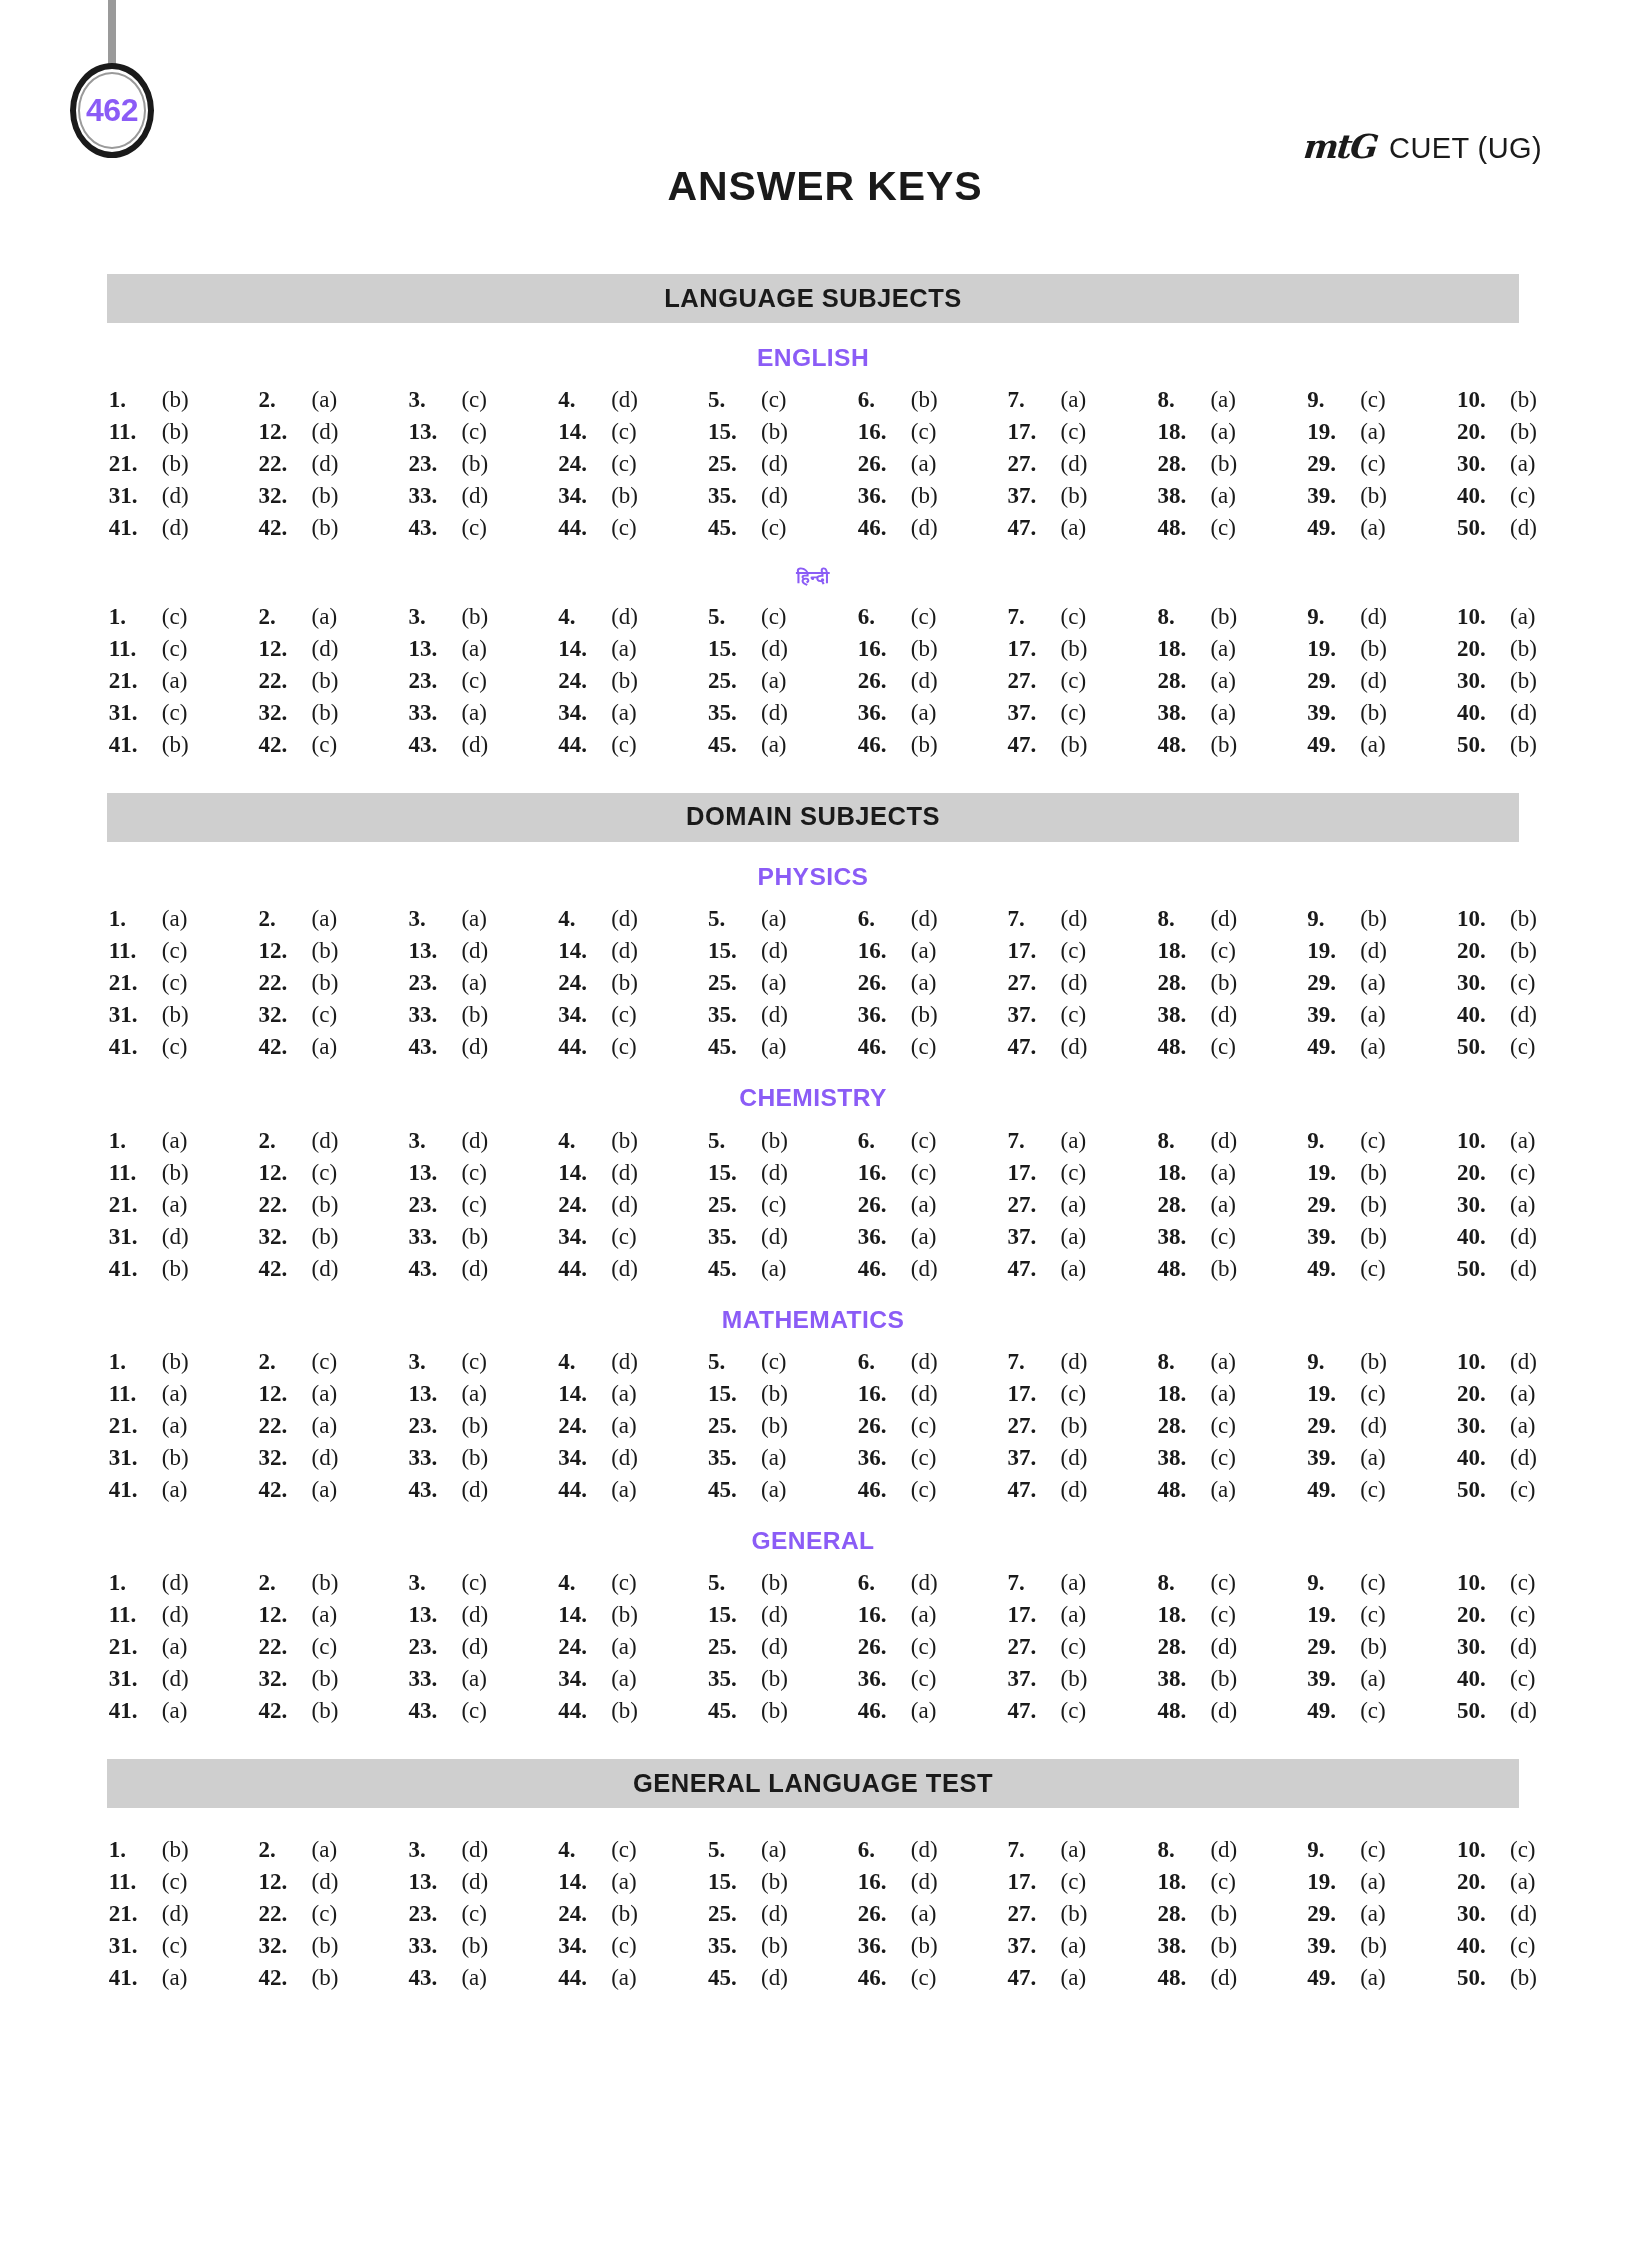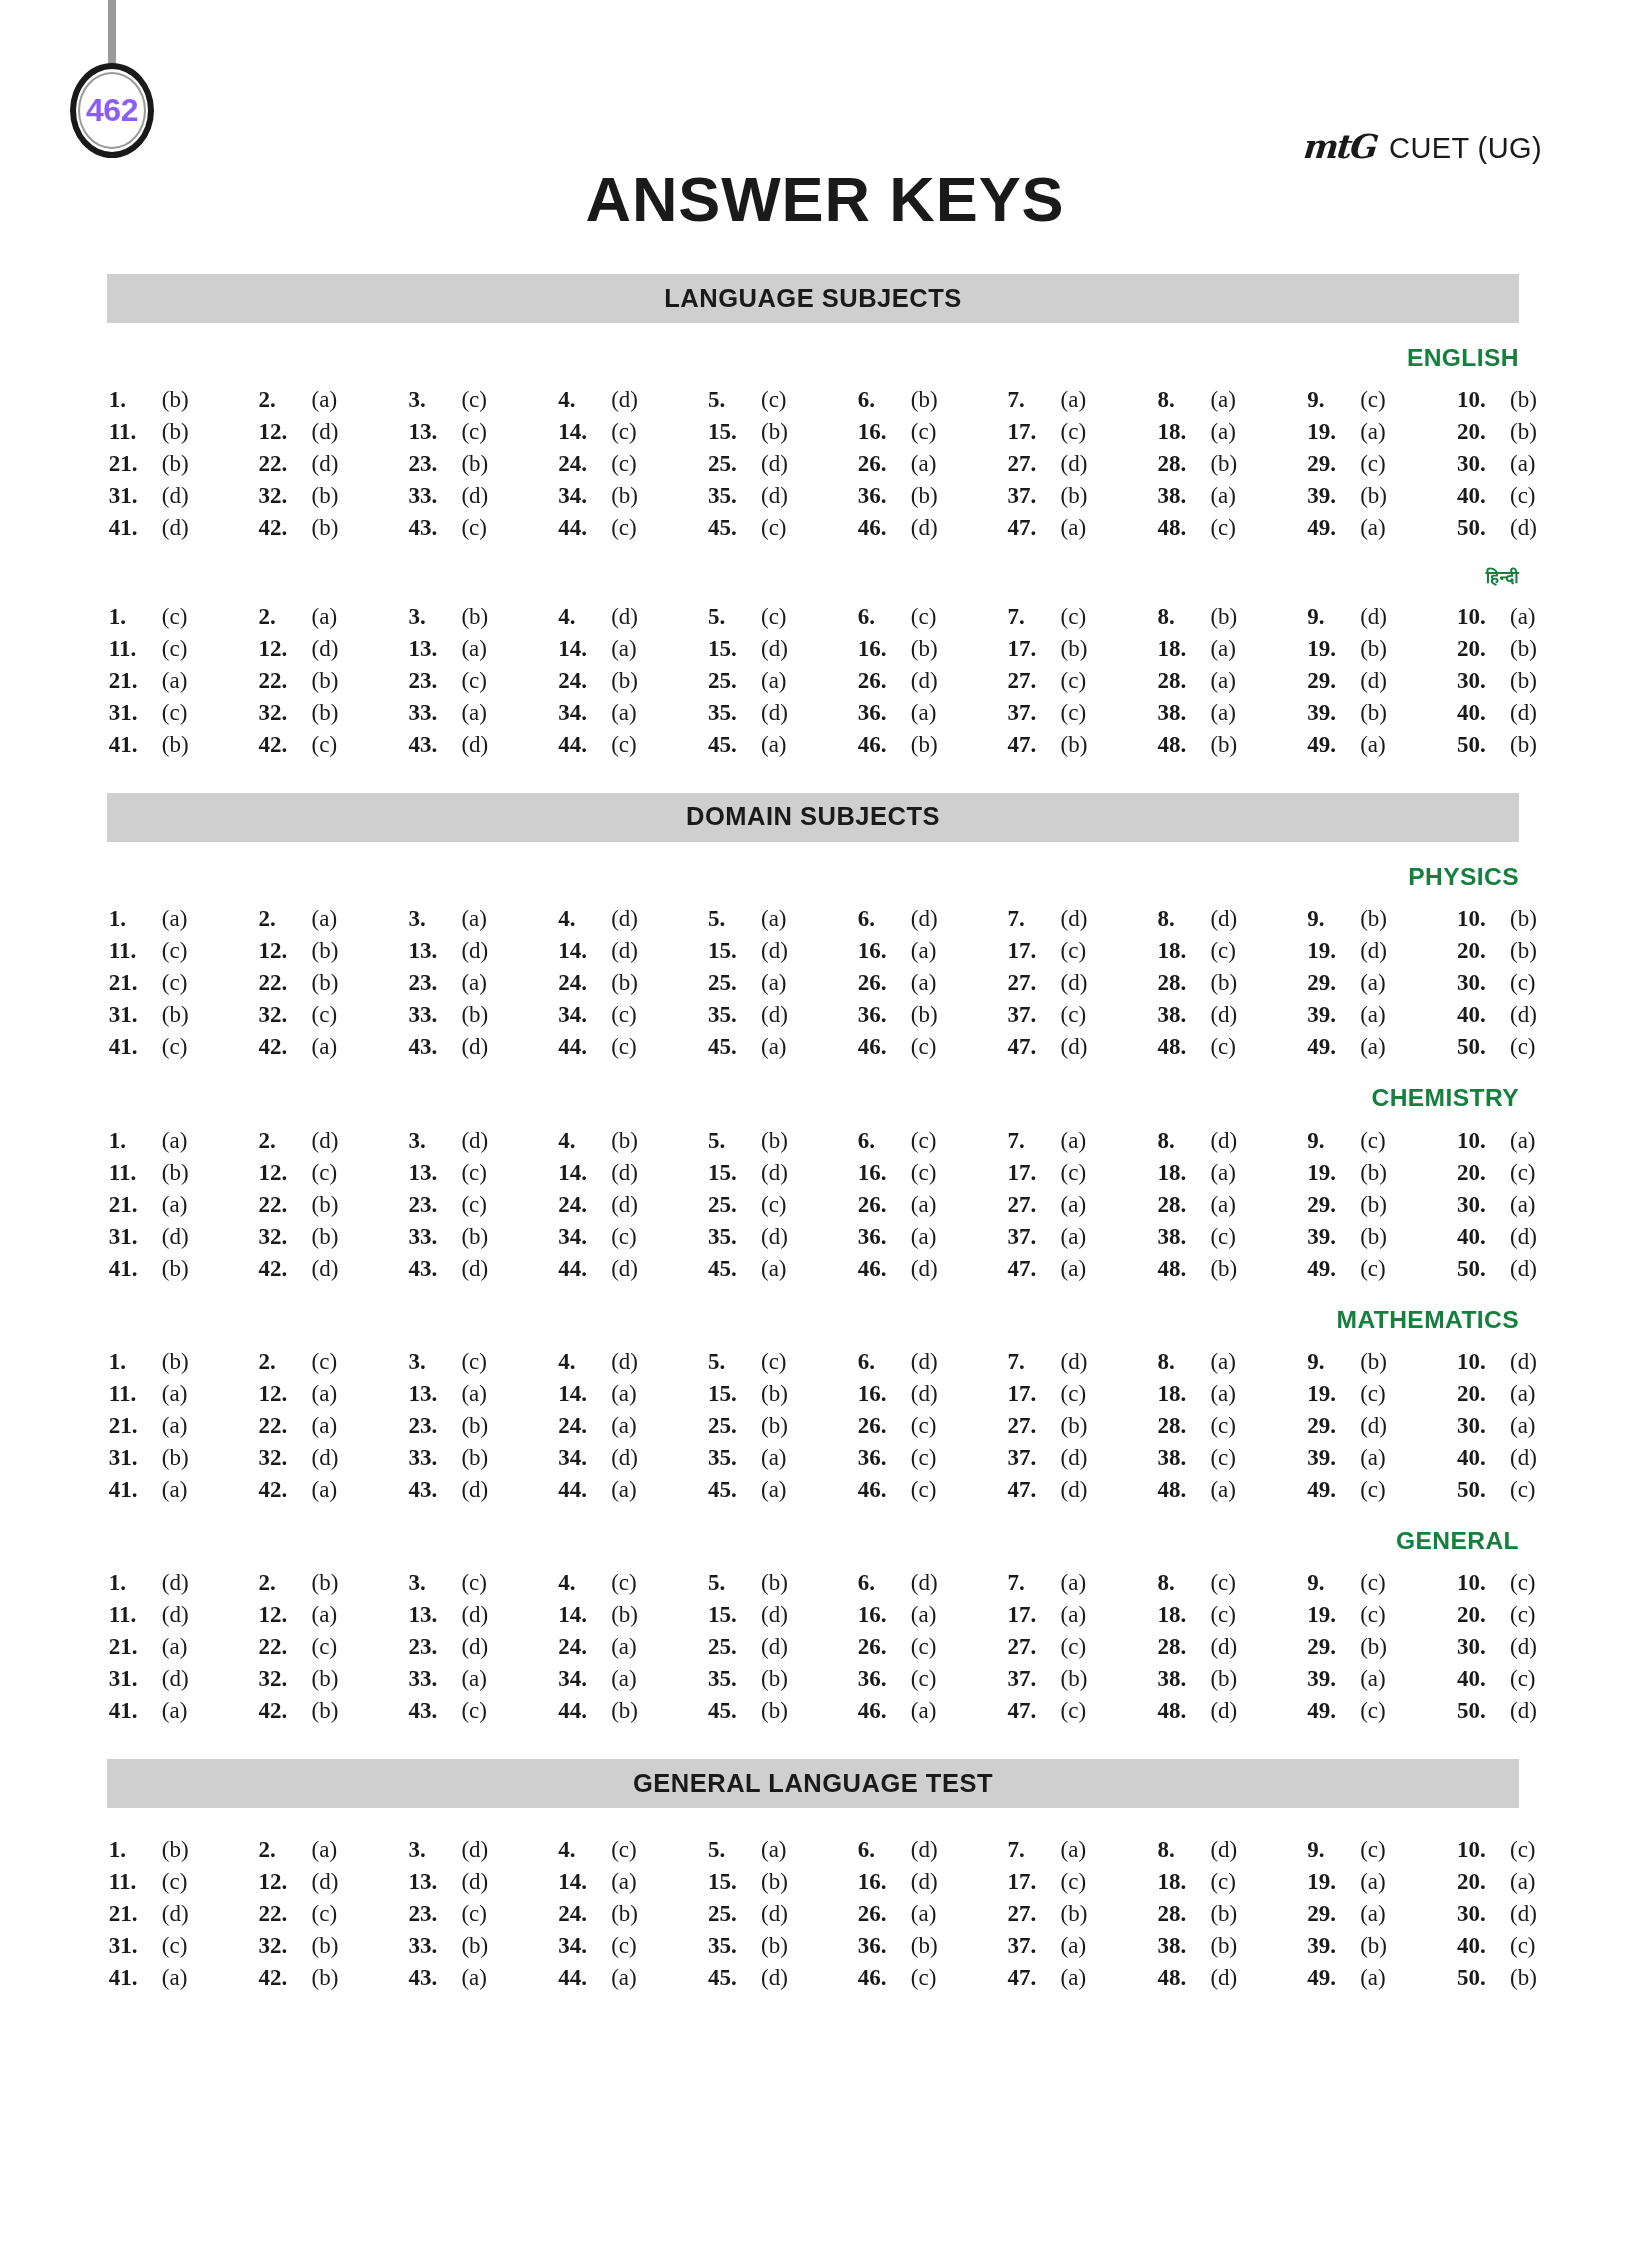--- a/index.html
+++ b/index.html
@@ -99,21 +99,21 @@
 
   
   .main-title {
     position: absolute;
     left: 0;
     top: 163px;
     width: 1650px;
     text-align: center;
     font-family: "Liberation Sans", sans-serif;
     font-weight: bold;
-    font-size: 63px;
+    font-size: 41px;
     letter-spacing: 0.9px;
     color: #1a1a1a;
   }
 
   
   .content {
     position: absolute;
     left: 107px;
     top: 274px;
     width: 1412px;
@@ -124,26 +124,26 @@
     text-align: center;
     font-family: "Liberation Sans", sans-serif;
     font-weight: bold;
     font-size: 25.5px;
     letter-spacing: 0.5px;
     color: #1a1a1a;
     padding: 9.7px 0 10.5px 0;
   }
 
   .subject-title {
-    text-align: right;
+    text-align: center;
     font-family: "Liberation Sans", sans-serif;
     font-weight: bold;
     font-size: 24.6px;
     letter-spacing: 0.4px;
-    color: #15803d;
+    color: #8b5cf6;
     margin: 21px 0 12.3px 0;
   }
   .subject-title.devanagari {
     font-family: "DejaVu Sans", sans-serif;
     font-size: 17px;
   }
 
   
   .ans-table {
     width: 100%;

